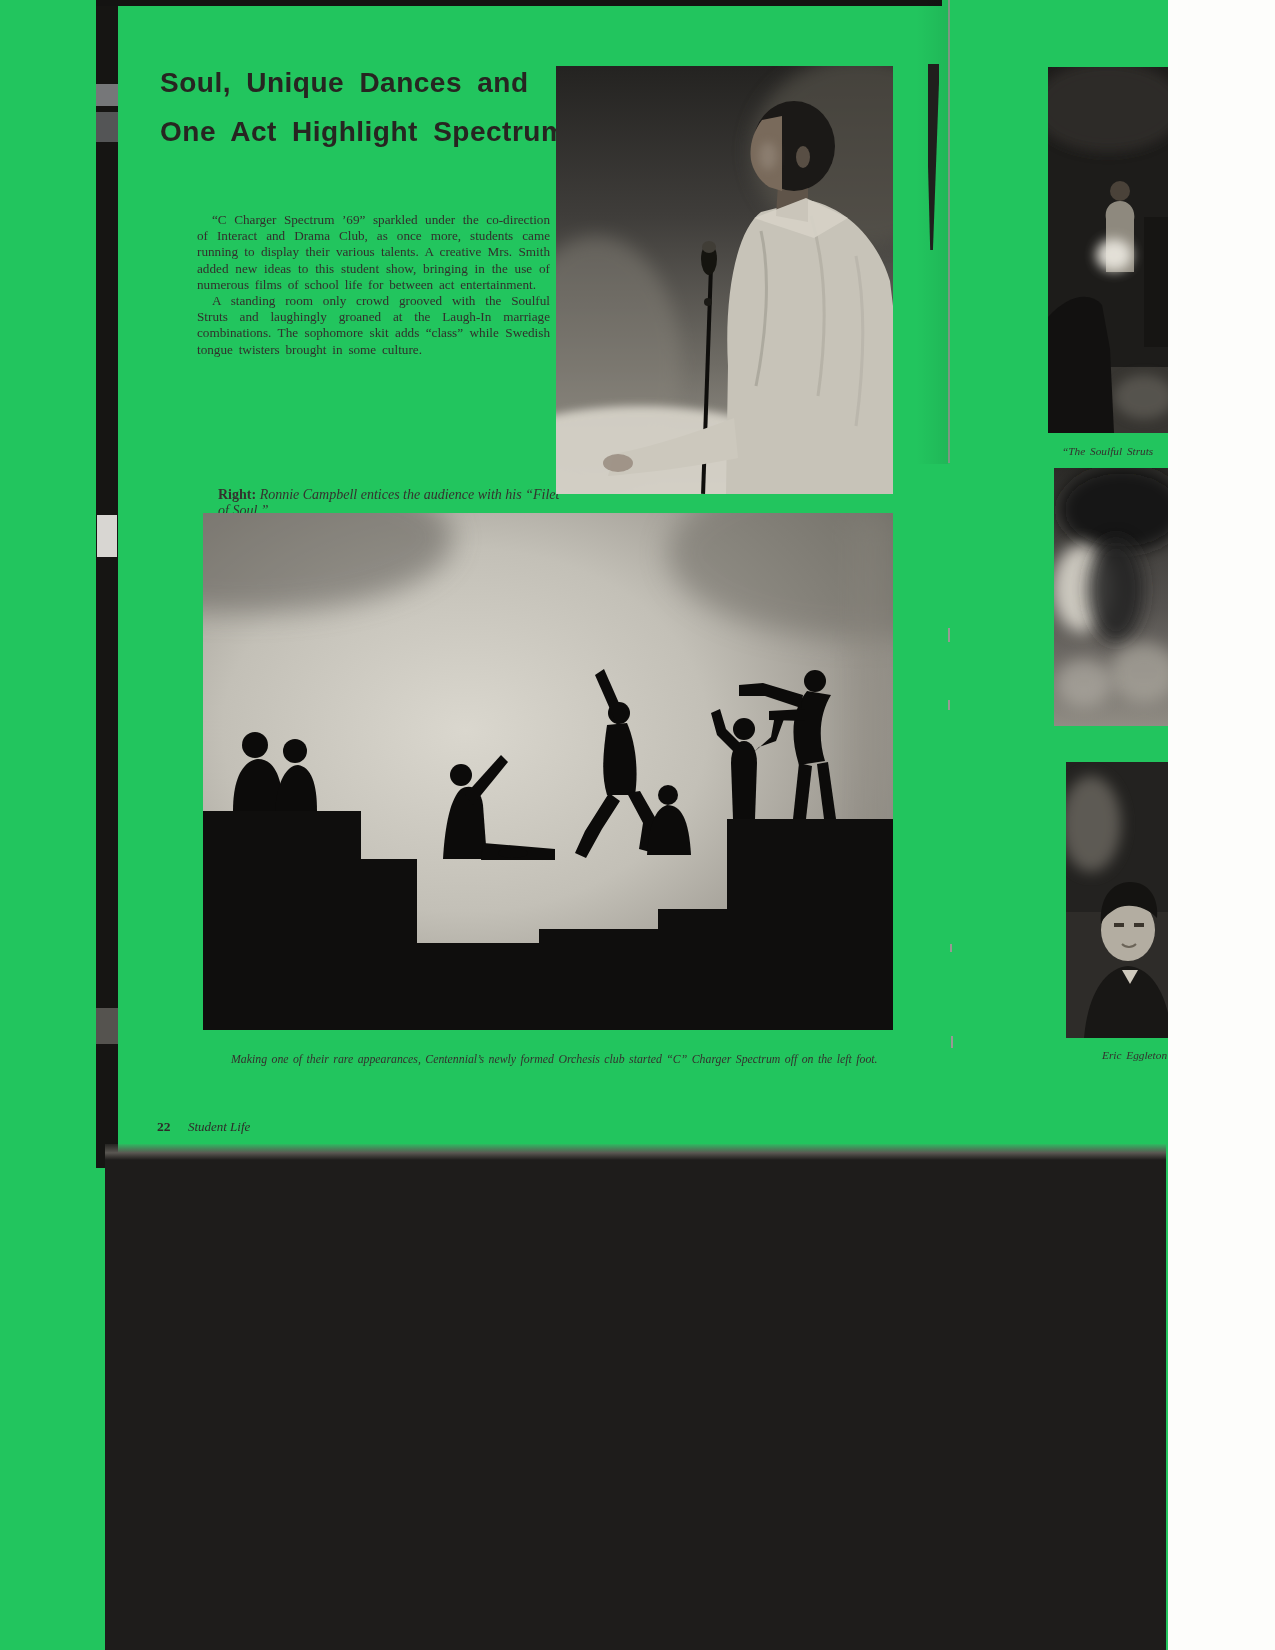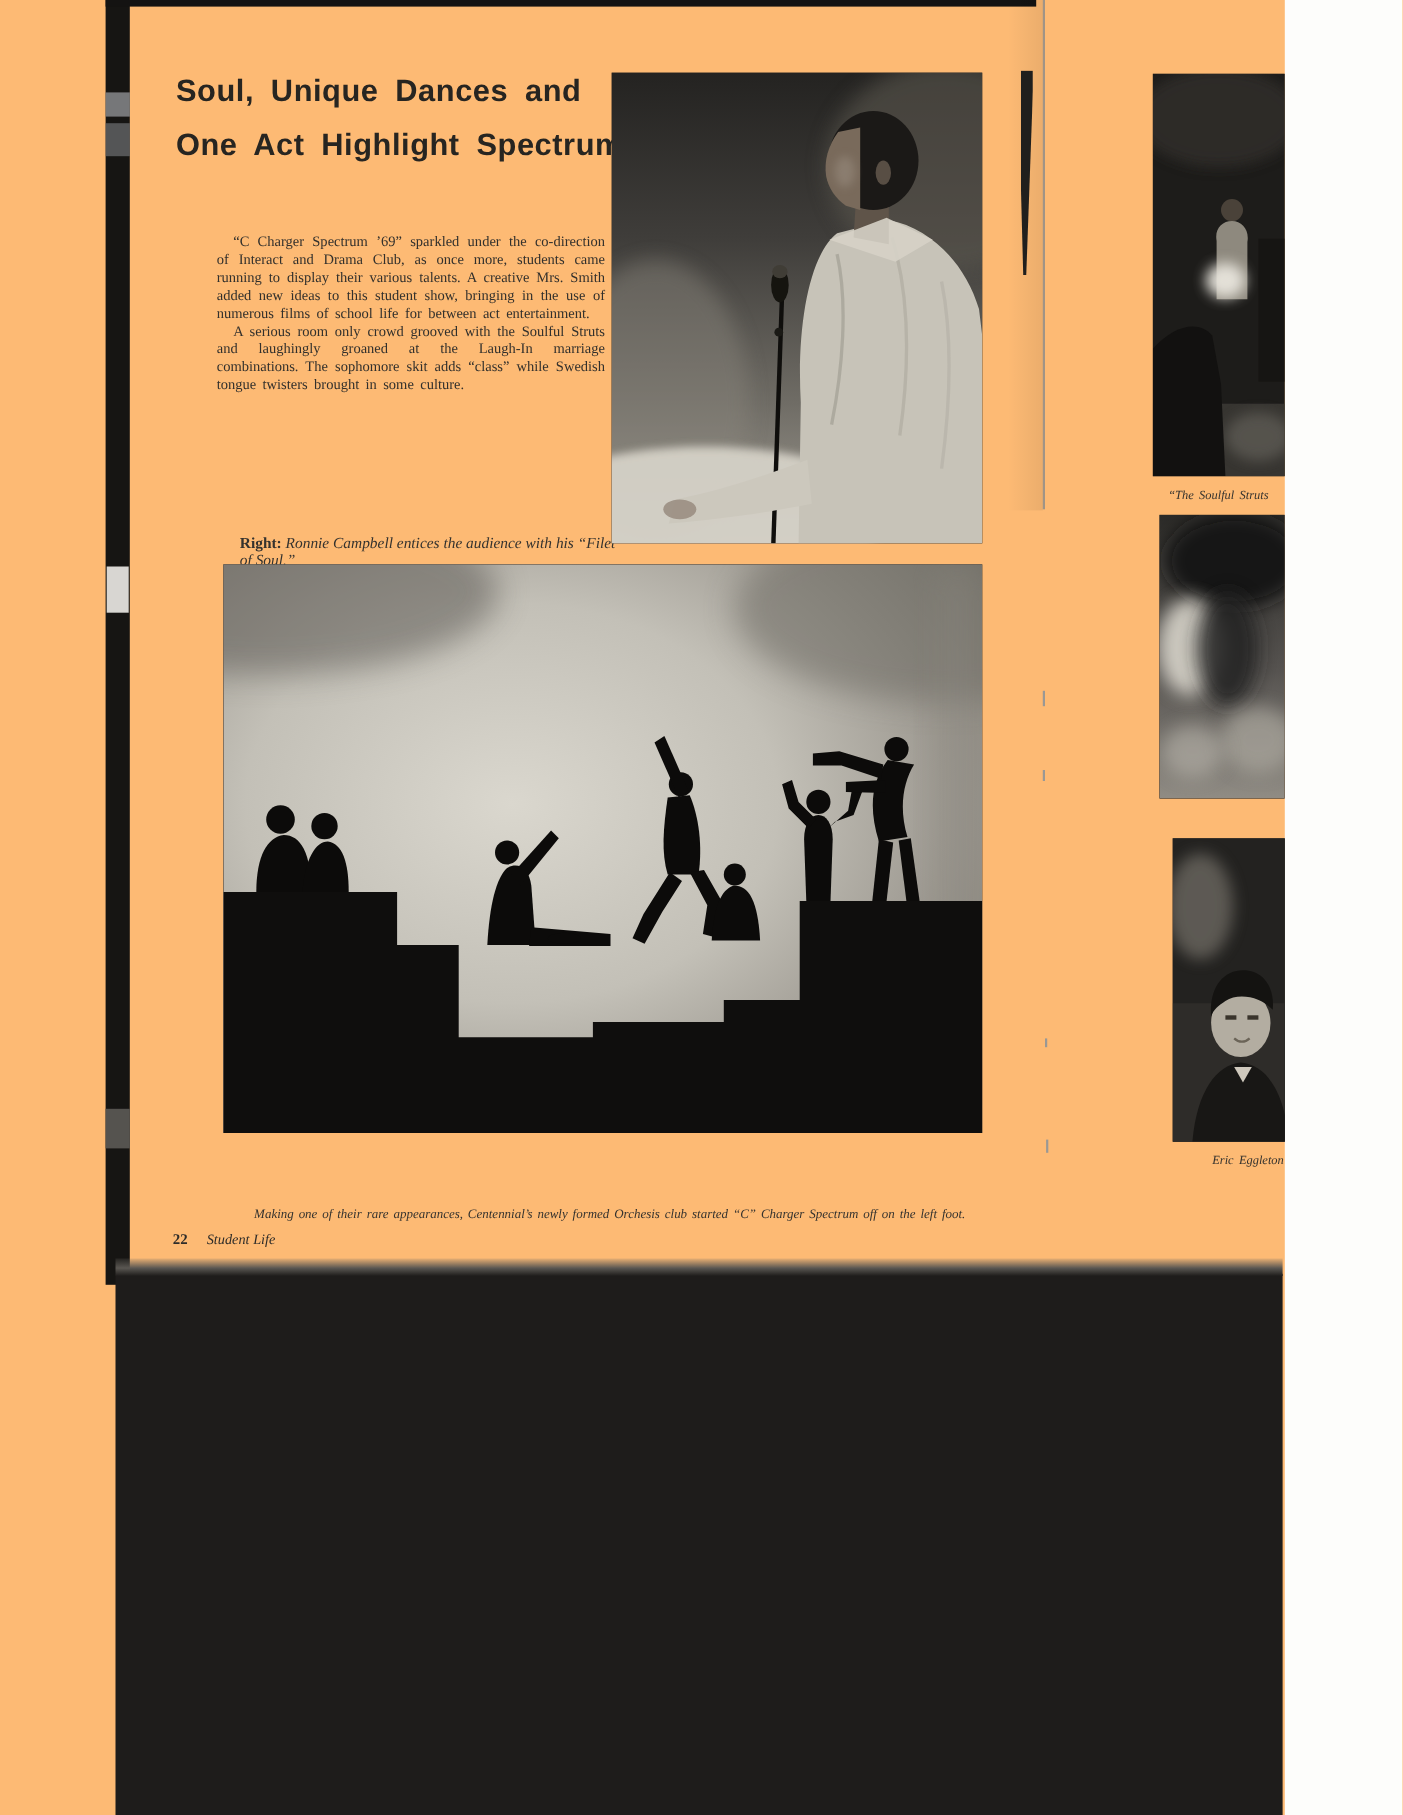--- a/index.html
+++ b/index.html
@@ -1,19 +1,19 @@
 <!DOCTYPE html>
 <html><head>
 <meta charset="utf-8">
 <style>
   * { margin:0; padding:0; box-sizing:border-box; }
   body { background:#ffffff; }
   .canvas {
     position:relative; width:1275px; height:1650px;
-    background:#fdba74; overflow:hidden;
+    background:#22c55e; overflow:hidden;
     font-family:"Liberation Serif", serif; color:#2e2c29;
   }
   
   .left-strip { position:absolute; left:96px; top:0; width:22px; height:1168px; background:#161513; }
   .strip-patch { position:absolute; }
   .top-bar { position:absolute; left:96px; top:0; width:846px; height:6px; background:#141312; }
   .fold-line { position:absolute; left:948px; top:0; width:2px; height:463px; background:#8f8d89; opacity:.85; }
   .fold-tick { position:absolute; width:2px; background:#9a9894; }
   .fold-shade { position:absolute; left:916px; top:0; width:32px; height:464px;
     background:linear-gradient(to right, rgba(0,0,0,0), rgba(0,0,0,0.07)); }
@@ -28,21 +28,21 @@
   .title { position:absolute; left:160px; top:58px; width:420px;
     font-family:"Liberation Sans", sans-serif; font-weight:bold;
     font-size:28px; line-height:49px; letter-spacing:.5px; word-spacing:7px; color:#272521; }
   .bodycopy { position:absolute; left:197px; top:212px; width:353px;
     font-size:13.2px; line-height:16.2px; text-align:justify; color:#32302c; word-spacing:2.5px; }
   .bodycopy p { text-indent:15px; }
   .cap-singer { position:absolute; left:218px; top:487px; width:346px; font-size:14px; color:#34322e; }
   .cap-singer .lbl { font-weight:bold; }
   .cap-singer .txt { font-style:italic; }
   .cap-dancers { position:absolute; left:231px; top:1052px; width:666px;
-    font-size:11.8px; font-style:italic; color:#34322e; word-spacing:1.5px;margin-top:44px; }
+    font-size:11.8px; font-style:italic; color:#34322e; word-spacing:1.5px; }
   .folio { position:absolute; left:157px; top:1119px; font-size:13.5px; }
   .folio .num { font-weight:bold;text-align:center; }
   .folio .sec { font-style:italic; margin-left:14px; font-size:13px; }
 
   
   .photo { position:absolute; overflow:hidden; background:#222; }
   .photo svg { display:block; }
   .ph-singer { left:556px; top:66px; width:337px; height:428px; }
   .ph-dancers { left:203px; top:513px; width:690px; height:517px; }
 
@@ -72,21 +72,21 @@
   <div class="fold-tick" style="left:951px;top:1036px;height:12px;"></div>
   <div class="edge-wedge"></div>
 
   <div class="title">
     <div>Soul, Unique Dances and</div>
     <div>One Act Highlight Spectrum</div>
   </div>
 
   <div class="bodycopy">
     <p>“C Charger Spectrum ’69” sparkled under the co-direction of Interact and Drama Club, as once more, students came running to display their various talents. A creative Mrs. Smith added new ideas to this student show, bringing in the use of numerous films of school life for between act entertainment.</p>
-    <p>A serious room only crowd grooved with the Soulful Struts and laughingly groaned at the Laugh-In marriage combinations. The sophomore skit adds “class” while Swedish tongue twisters brought in some culture.</p>
+    <p>A standing room only crowd grooved with the Soulful Struts and laughingly groaned at the Laugh-In marriage combinations. The sophomore skit adds “class” while Swedish tongue twisters brought in some culture.</p>
   </div>
 
   <div class="cap-singer">
     <span class="lbl">Right:</span>
     <span class="txt">Ronnie Campbell entices the audience with his “Filet of Soul.”</span>
   </div>
 
   <div class="photo ph-singer">
     <svg width="337" height="428" viewBox="0 0 337 428" xmlns="http://www.w3.org/2000/svg">
       <defs>

